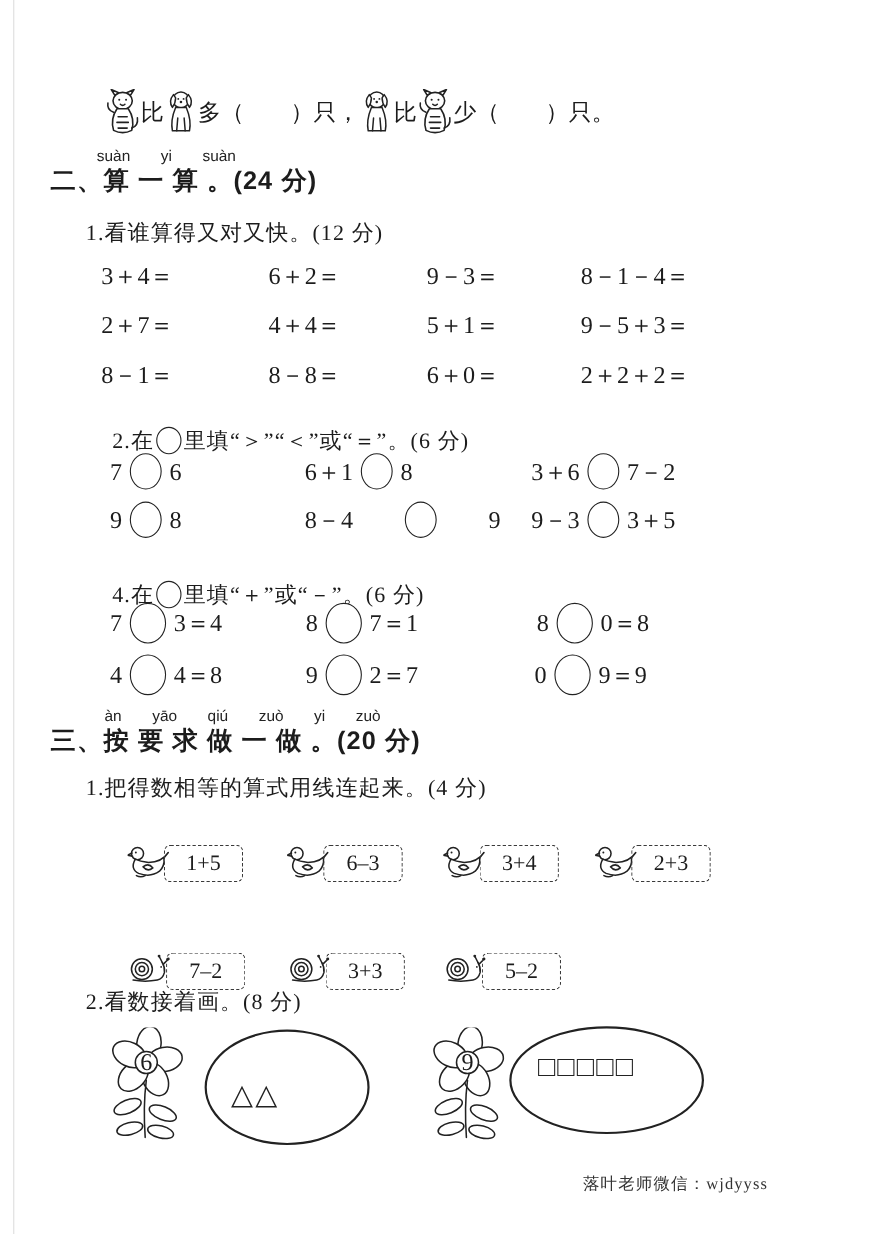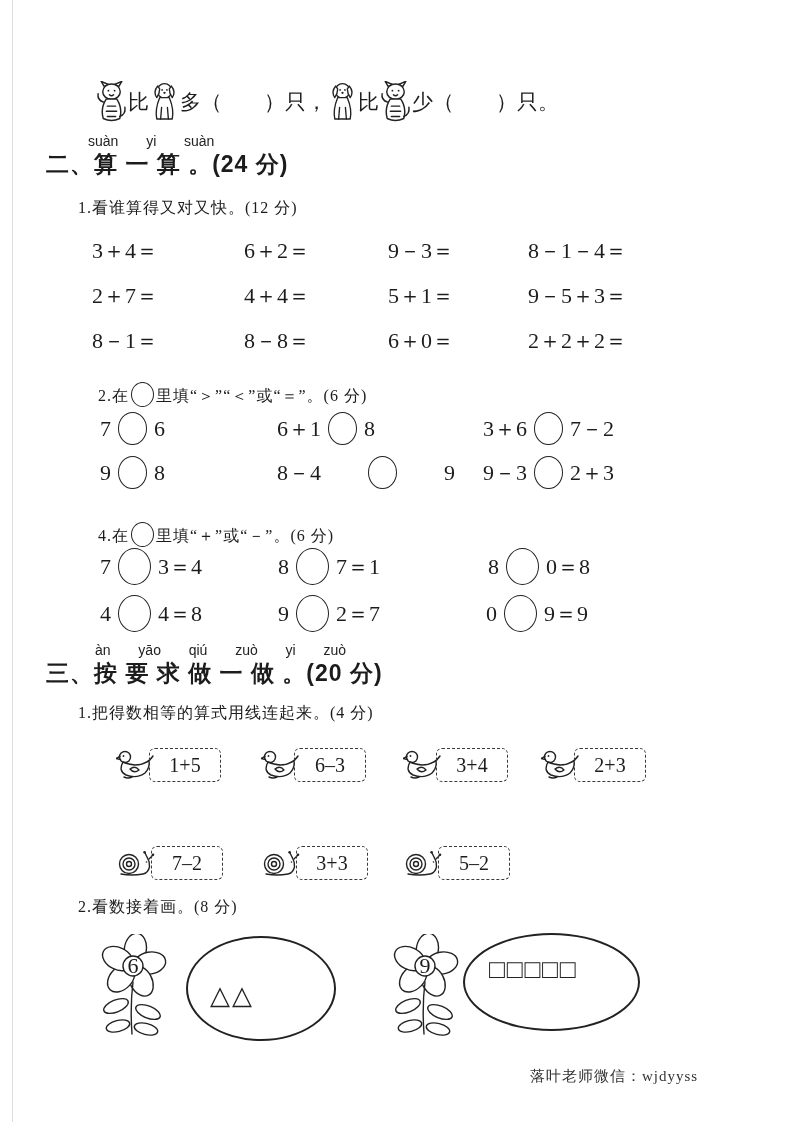--- a/index.html
+++ b/index.html
@@ -4,28 +4,28 @@
 <style>
   html,body{margin:0;padding:0;background:#fff;}
   .page{position:relative;width:793px;height:1122px;background:#ffffff;overflow:hidden;
         font-family:"Liberation Serif",serif;color:#1c1c1c;}
   .abs{position:absolute;}
   .scanline{position:absolute;left:12px;top:0;width:1px;height:1122px;background:#dedede;}
   .intro{display:flex;align-items:center;font-size:21px;}
   .intro .seg{white-space:pre;}
   .pinyin{font-family:"Liberation Sans",sans-serif;font-size:14px;color:#222;word-spacing:10px;white-space:pre;}
   .h-sec{font-family:"Liberation Sans",sans-serif;font-weight:bold;font-size:23px;letter-spacing:1px;white-space:pre;}
-  .subt{font-size:16px;letter-spacing:1px;white-space:pre;}
+  .subt{font-size:20px;letter-spacing:1px;white-space:pre;}
   .cell{position:absolute;font-size:22px;white-space:pre;}
   .cmp{position:absolute;display:flex;align-items:center;gap:7px;font-size:22px;}
   .circle{display:inline-block;border:1.6px solid #222;border-radius:50%;background:#fff;box-sizing:border-box;}
   .c-sm{width:29px;height:33px;}
   .c-lg{width:33px;height:37px;}
   .c-inline{width:23px;height:25px;vertical-align:-6px;margin:0 2px;}
-  .card-unit{position:absolute;display:flex;align-items:center;}
+  .card-unit{position:absolute;display:flex;align-items:flex-start;margin-top:20px;}
   .card{border:1.6px dashed #3a3a3a;border-radius:6px;min-width:58px;height:32px;display:flex;
         align-items:center;justify-content:center;font-size:20px;padding:0 6px;margin-left:-5px;}
   .oval{position:absolute;border:2px solid #222;border-radius:50%;box-sizing:border-box;background:#fff;}
   .shapes{position:absolute;font-size:26px;letter-spacing:2px;color:#222;white-space:pre;}
   .flower{position:absolute;}
   .fnum{position:absolute;font-size:22px;width:24px;text-align:center;}
   .footer{font-size:15px;color:#333;letter-spacing:1px;}
   svg.ink{stroke:#222;fill:none;stroke-width:1.4;stroke-linecap:round;stroke-linejoin:round;}
   svg .f{fill:#222;stroke:none;}
   svg .w{fill:#fff;}
@@ -128,21 +128,21 @@
     <span>8</span>
   </div>
   <div class="cmp" style="left:277px;top:456px;gap:47px;">
     <span>8－4</span>
     <span class="circle c-sm"></span>
     <span>9</span>
   </div>
   <div class="cmp" style="left:483px;top:456px;">
     <span>9－3</span>
     <span class="circle c-sm"></span>
-    <span>2＋3</span>
+    <span>3＋5</span>
   </div>
 
   <div class="abs subt" style="left:78px;top:504px;">
     <span>4.在</span><span class="circle c-inline"></span><span>里填“＋”或“－”。(6 分)</span>
   </div>
 
   <div class="cmp" style="left:100px;top:548px;">
     <span>7</span>
     <span class="circle c-lg"></span>
     <span>3＝4</span>

